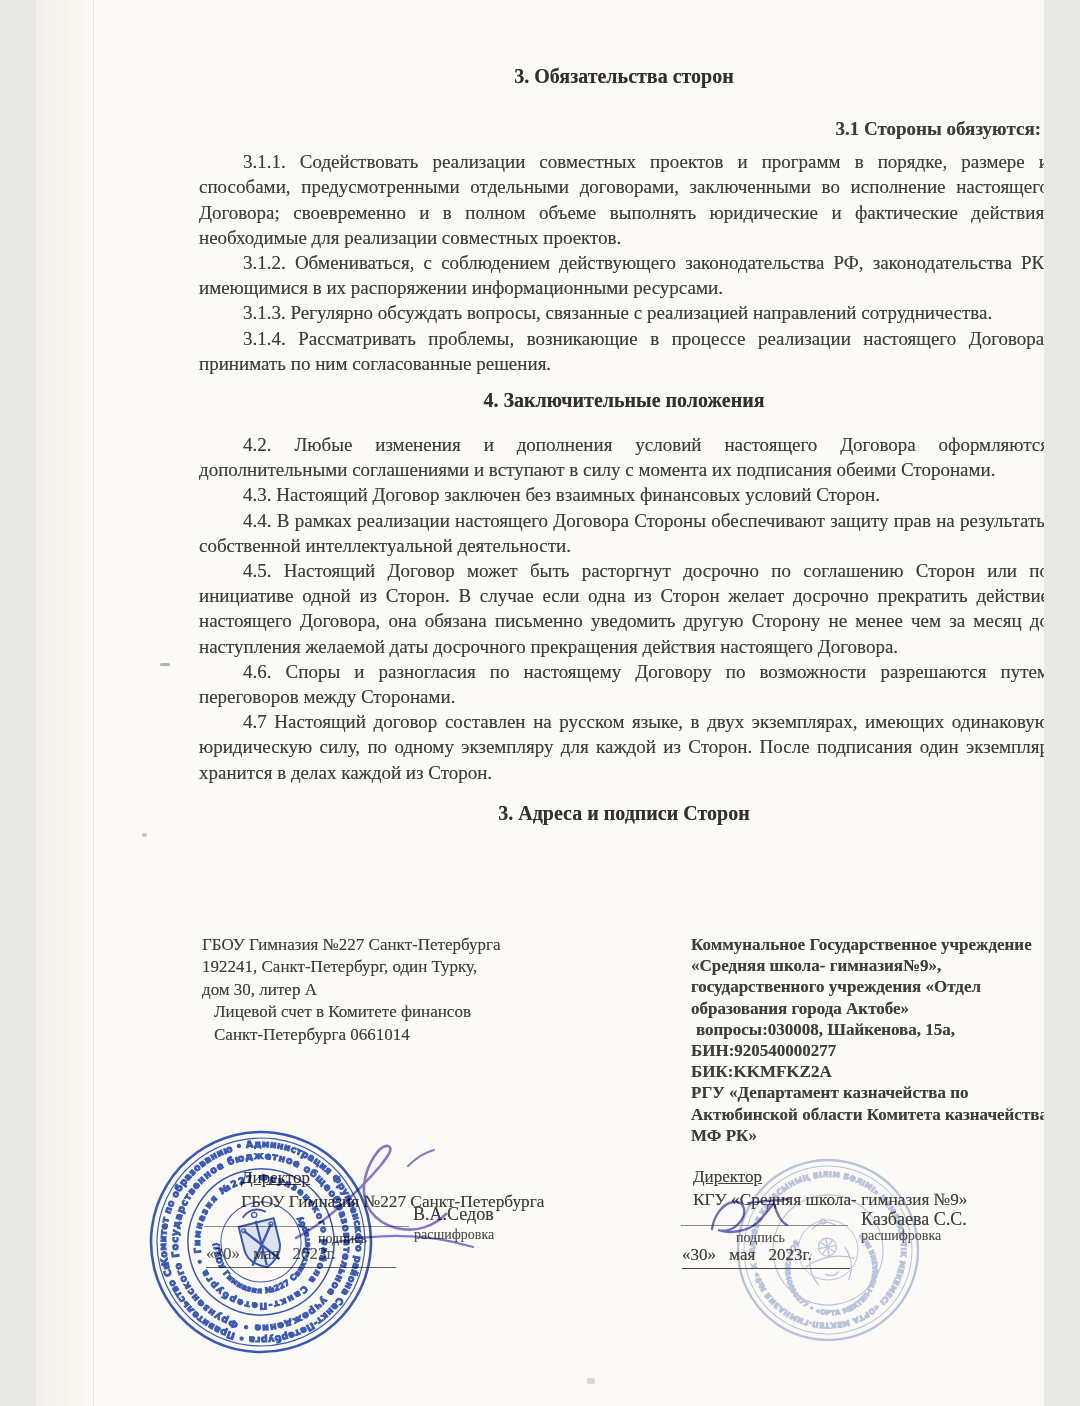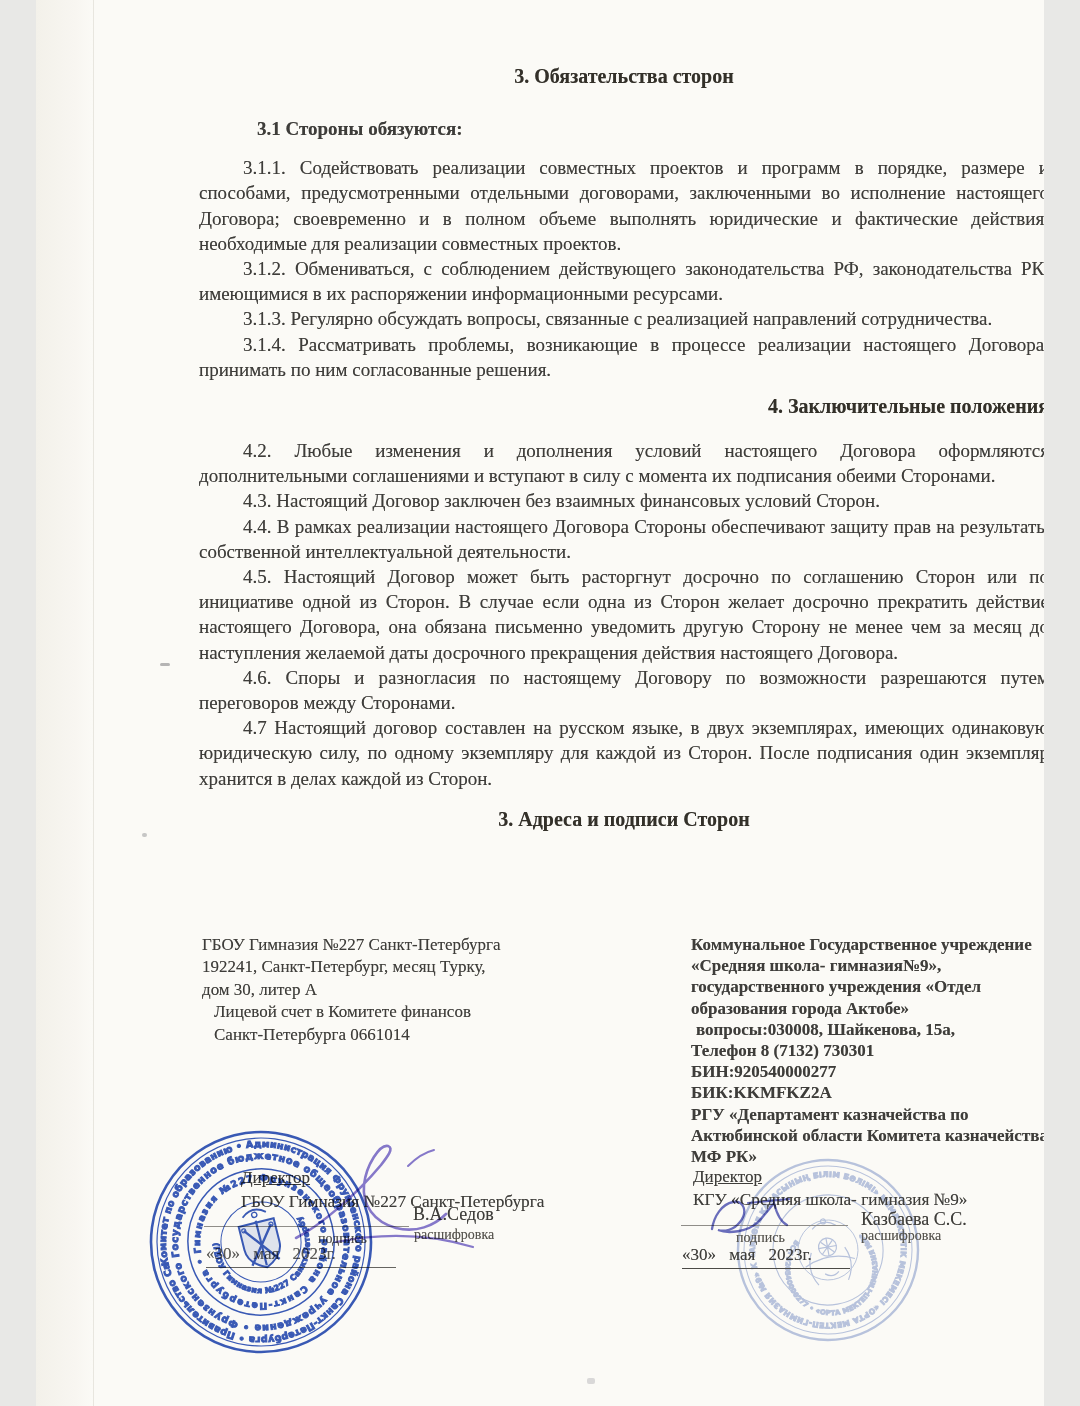--- a/index.html
+++ b/index.html
@@ -17,23 +17,23 @@
   .flow {
     position:absolute; left:163px; top:62px; width:850px;
     font-size:19px; line-height:25.2px; text-align:justify;
     text-shadow:0 0 .6px rgba(72,70,66,.55);
   }
   .sec-heading {
     text-align:center; font-weight:bold; font-size:20px; line-height:28px;
     margin:0; color:#333029;
   }
   .h3m { margin-bottom:26px; }
-  .h4m { margin-top:10px; margin-bottom:18px;text-align:right; }
+  .h4m { margin-top:10px; margin-bottom:18px; }
   .h5m { margin-top:14px; }
-  .clause-title { font-weight:bold; text-indent:44px; margin:14px; text-align:left; }
+  .clause-title { font-weight:bold; text-indent:44px; margin:8px; text-align:right; }
   .para { margin:0; text-indent:44px; }
   .addr {
     position:absolute; font-size:17px; text-shadow:0 0 .6px rgba(72,70,66,.5);
   }
   .addr-left { left:166px; top:934px; width:320px; line-height:22.4px; }
   .addr-right { left:655px; top:934px; width:360px; line-height:21.2px;font-weight:bold; }
   .addr-left .addr-line:nth-child(n+4) { margin-left:12px; }
   .addr-right .addr-line:nth-child(5) { margin-left:5px; }
   .sig-el { position:absolute; white-space:nowrap; text-shadow:0 0 .6px rgba(72,70,66,.5); }
   .sig-role { font-size:17px;text-decoration:underline; }
@@ -76,33 +76,32 @@
     <p class="para">4.4. В рамках реализации настоящего Договора Стороны обеспечивают защиту прав на результаты собственной интеллектуальной деятельности.</p>
     <p class="para">4.5. Настоящий Договор может быть расторгнут досрочно по соглашению Сторон или по инициативе одной из Сторон. В случае если одна из Сторон желает досрочно прекратить действие настоящего Договора, она обязана письменно уведомить другую Сторону не менее чем за месяц до наступления желаемой даты досрочного прекращения действия настоящего Договора.</p>
     <p class="para">4.6. Споры и разногласия по настоящему Договору по возможности разрешаются путем переговоров между Сторонами.</p>
     <p class="para">4.7 Настоящий договор составлен на русском языке, в двух экземплярах, имеющих одинаковую юридическую силу, по одному экземпляру для каждой из Сторон. После подписания один экземпляр хранится в делах каждой из Сторон.</p>
 
     <h3 class="sec-heading h5m">3. Адреса и подписи Сторон</h3>
   </div>
 
   <div class="addr addr-left">
     <div class="addr-line">ГБОУ Гимназия №227 Санкт-Петербурга</div>
-    <div class="addr-line">192241, Санкт-Петербург, месяц Турку,</div>
+    <div class="addr-line">192241, Санкт-Петербург, один Турку,</div>
     <div class="addr-line">дом 30, литер А</div>
     <div class="addr-line">Лицевой счет в Комитете финансов</div>
     <div class="addr-line">Санкт-Петербурга 0661014</div>
   </div>
 
   <div class="addr addr-right">
     <div class="addr-line">Коммунальное Государственное учреждение</div>
     <div class="addr-line">«Средняя школа- гимназия№9»,</div>
     <div class="addr-line">государственного учреждения «Отдел</div>
     <div class="addr-line">образования города Актобе»</div>
     <div class="addr-line">вопросы:030008, Шайкенова, 15а,</div>
-    <div class="addr-line">Телефон 8 (7132) 730301</div>
     <div class="addr-line">БИН:920540000277</div>
     <div class="addr-line">БИК:KKMFKZ2A</div>
     <div class="addr-line">РГУ «Департамент казначейства по</div>
     <div class="addr-line">Актюбинской области Комитета казначейства</div>
     <div class="addr-line">МФ РК»</div>
   </div>
 
   <svg class="stamp stamp-right" width="190" height="190" viewBox="0 0 190 190">
     <g stroke="#a9b8dd" fill="none" transform="rotate(-10 95 95)">
       <circle cx="95" cy="95" r="90" stroke-width="2.4"></circle>

